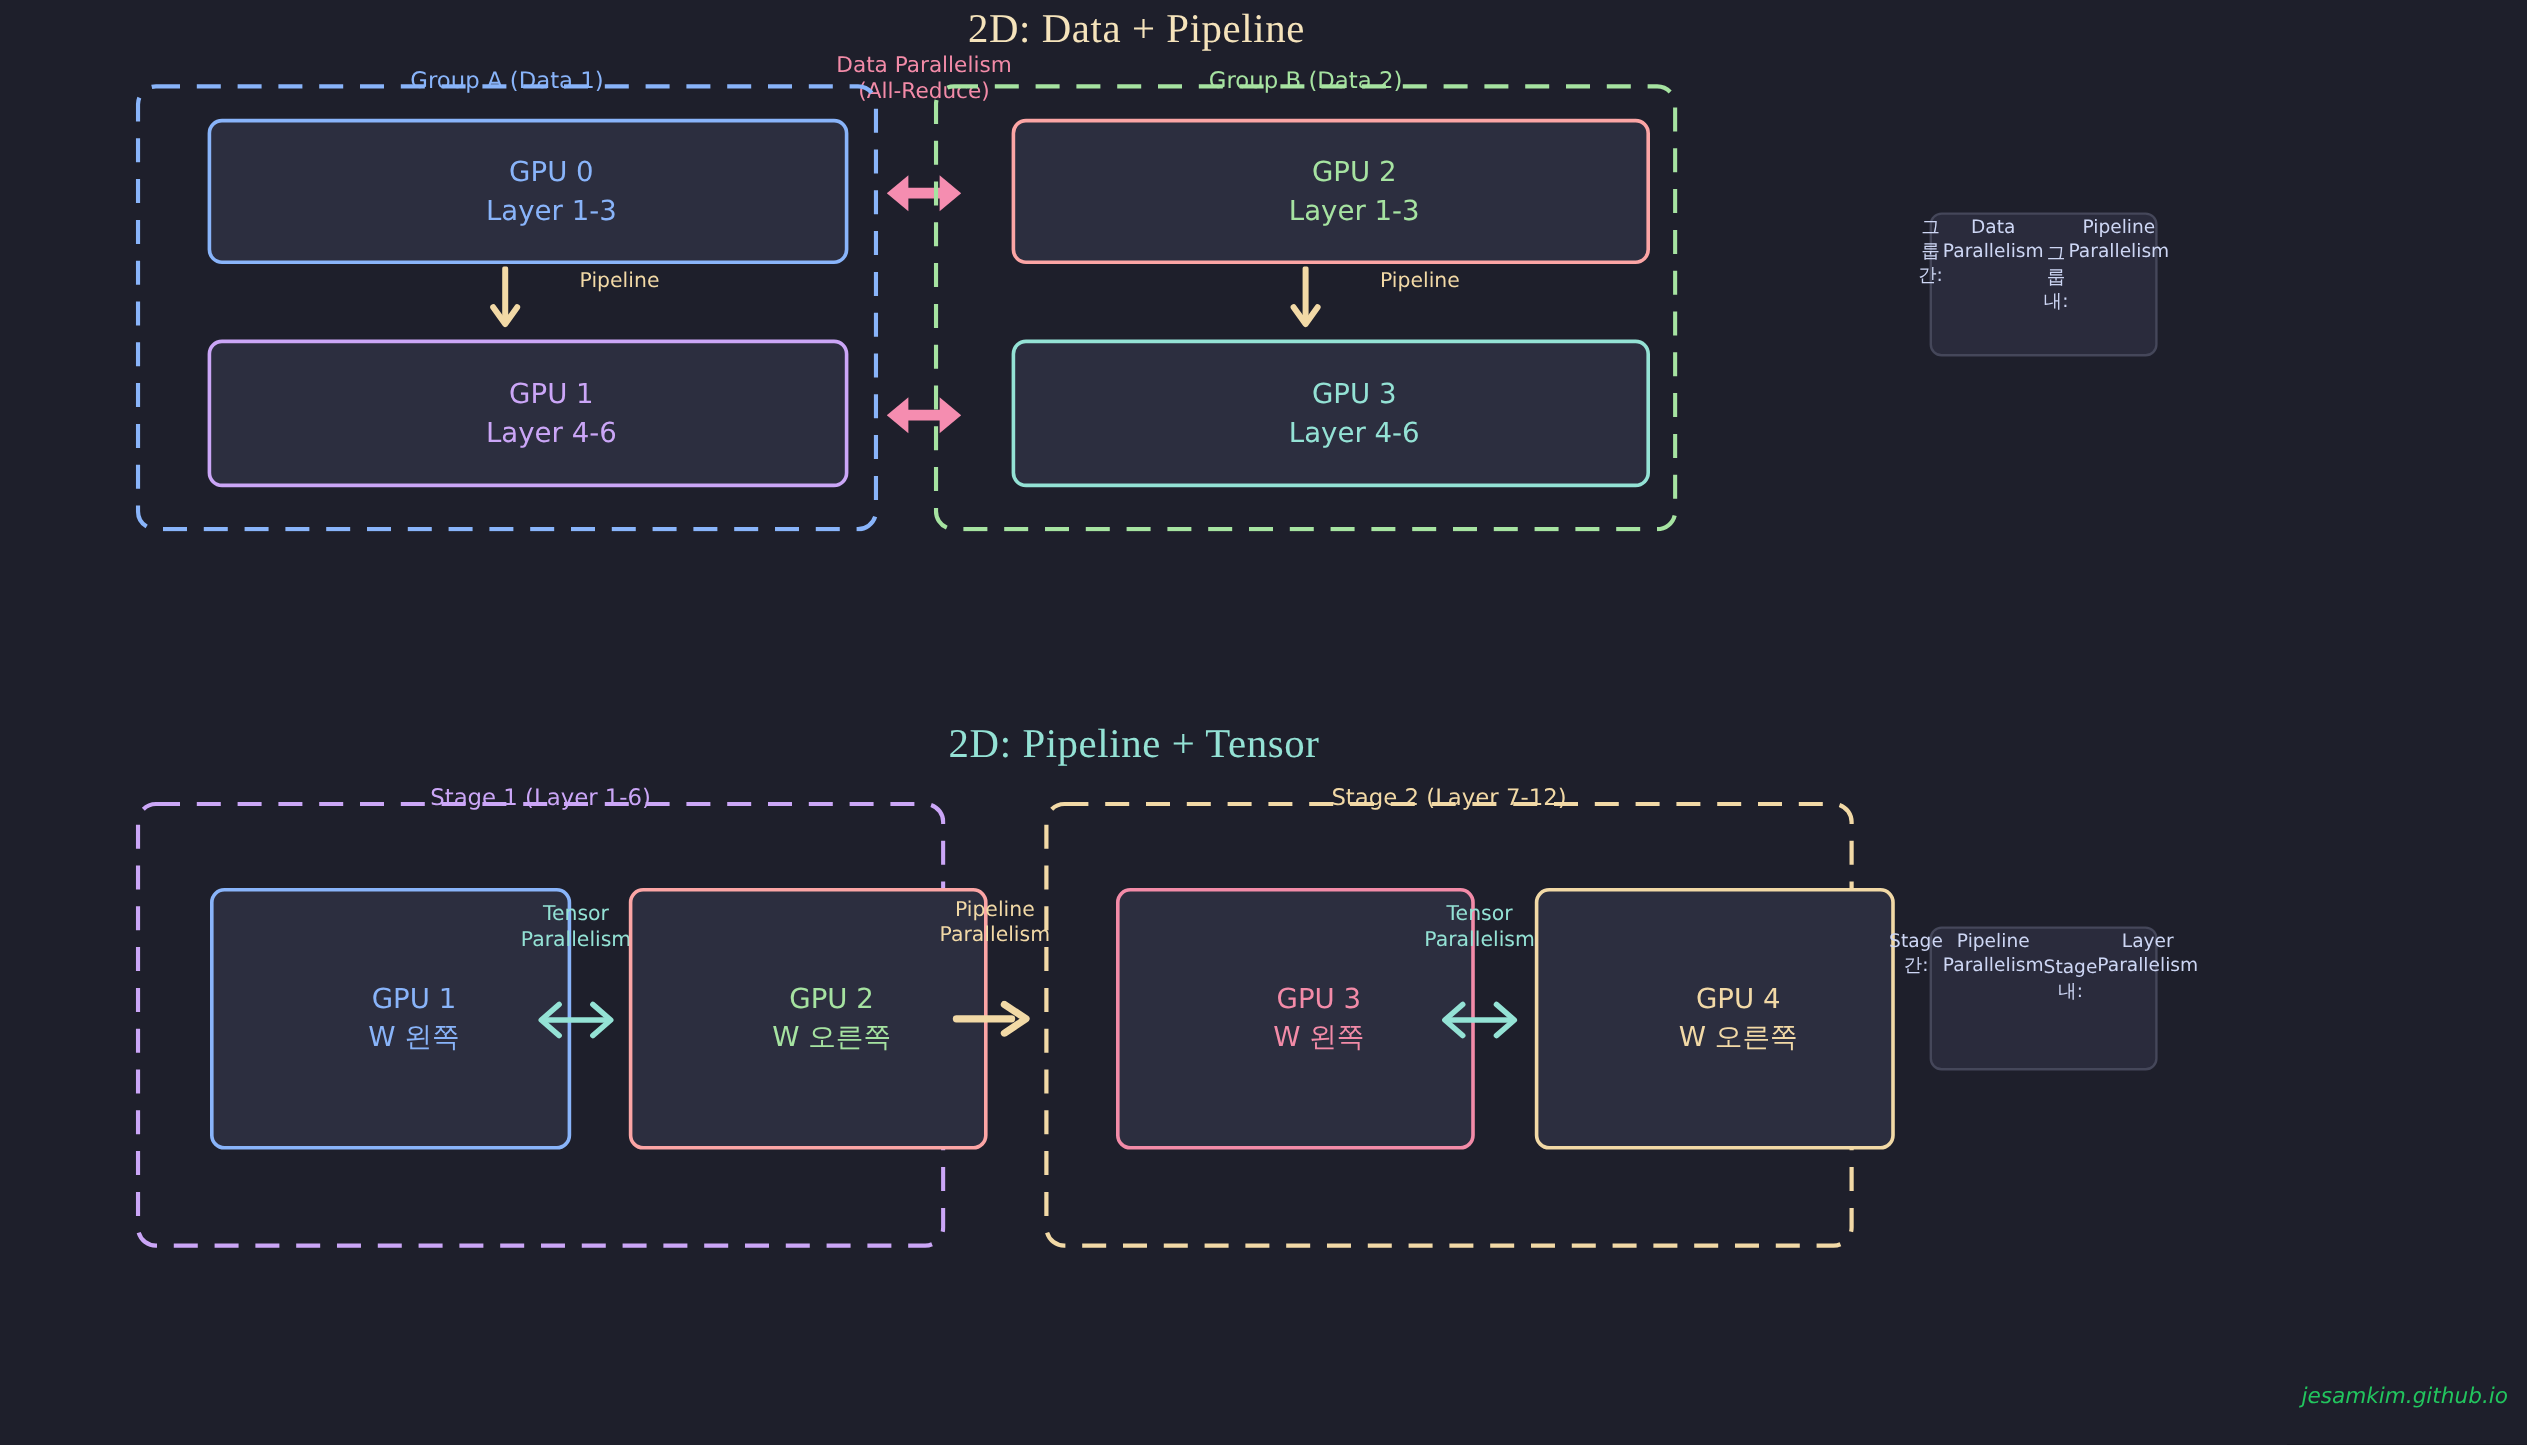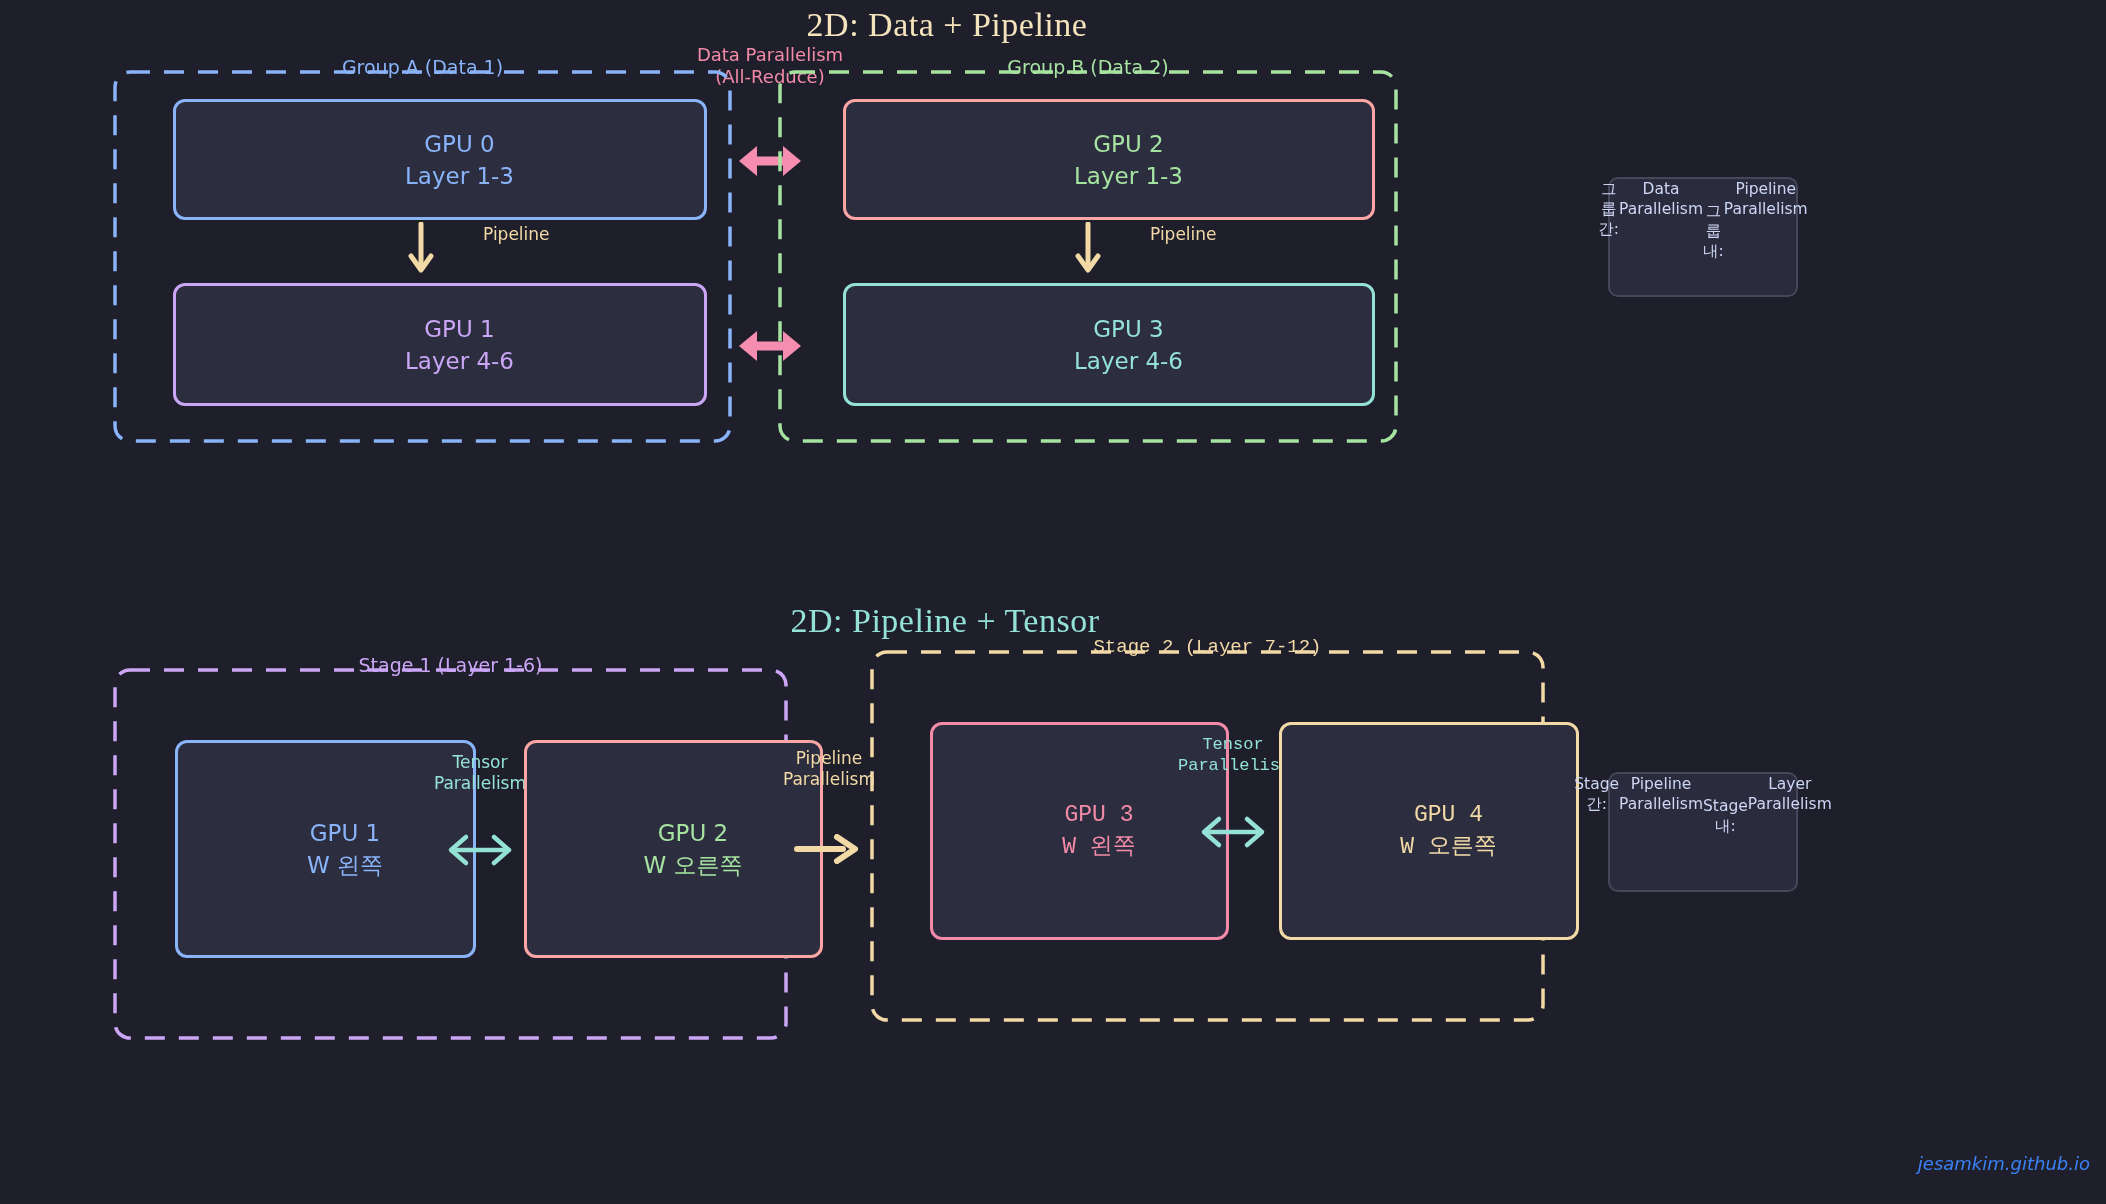--- a/index.html
+++ b/index.html
@@ -83,21 +83,21 @@
   .note p { margin: 0; }
   .note p.gap { margin-top: 22px; }
 
   .watermark {
     position: absolute;
     left: 1890px; top: 1153px;
     width: 200px;
     text-align: right;
     font-style: italic;
     font-size: 18px;
-    color: #3b82f6;
+    color: #22c55e;
   }
 </style>
 </head>
 <body>
 
 <div id="canvas">
 
   <div class="diagram-title title-cream" style="left:697px; top:6px; width:500px;">2D: Data + Pipeline</div>
 
   <div class="small-label lbl-pink" style="left:660px; top:44px; width:220px; font-size:18px; line-height:22px;">
@@ -201,21 +201,21 @@
 
   <div class="small-label lbl-cream" style="left:769px; top:748px; width:120px;">
     <div>Pipeline</div>
     <div>Parallelism</div>
   </div>
   <svg class="abs" style="left:793px; top:834px;" width="68" height="30">
     <path d="M4 15 H50" stroke="#f2d9a6" stroke-width="6" stroke-linecap="round" fill="none"></path>
     <path d="M44 3 L62 15 L44 27" stroke="#f2d9a6" stroke-width="6" stroke-linecap="round" stroke-linejoin="round" fill="none"></path>
   </svg>
 
-  <div class="dash-box" style="left:870px; top:650px; width:675px; height:372px;font-family:Liberation Mono, monospace;">
+  <div class="dash-box" style="left:870px; top:668px; width:675px; height:372px;">
     <svg class="dash-border" width="675" height="372">
       <rect x="2" y="2" width="671" height="368" rx="15" fill="none" stroke="#f2d9a6" stroke-width="3.5" stroke-dasharray="20 14"></rect>
     </svg>
     <div class="group-label" style="color:#f2d9a6;">Stage 2 (Layer 7-12)</div>
 
     <div class="gpu-box b-pink" style="left:60px; top:72px; width:254px; height:212px;">
       <div>GPU 3</div>
       <div>W 왼쪽</div>
     </div>
 

